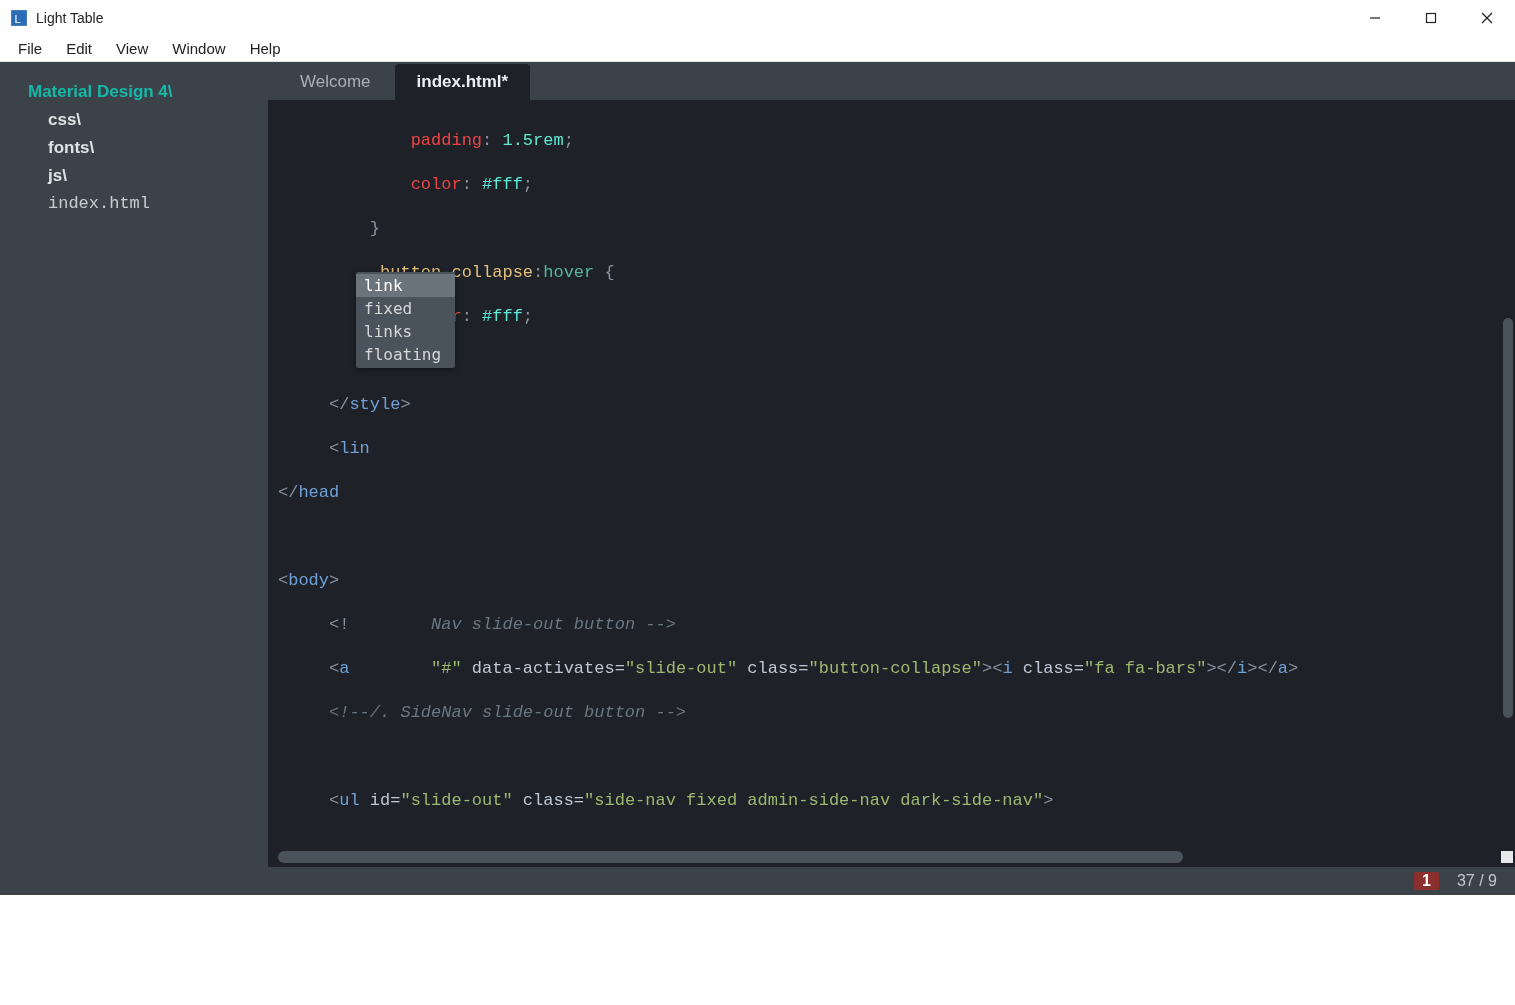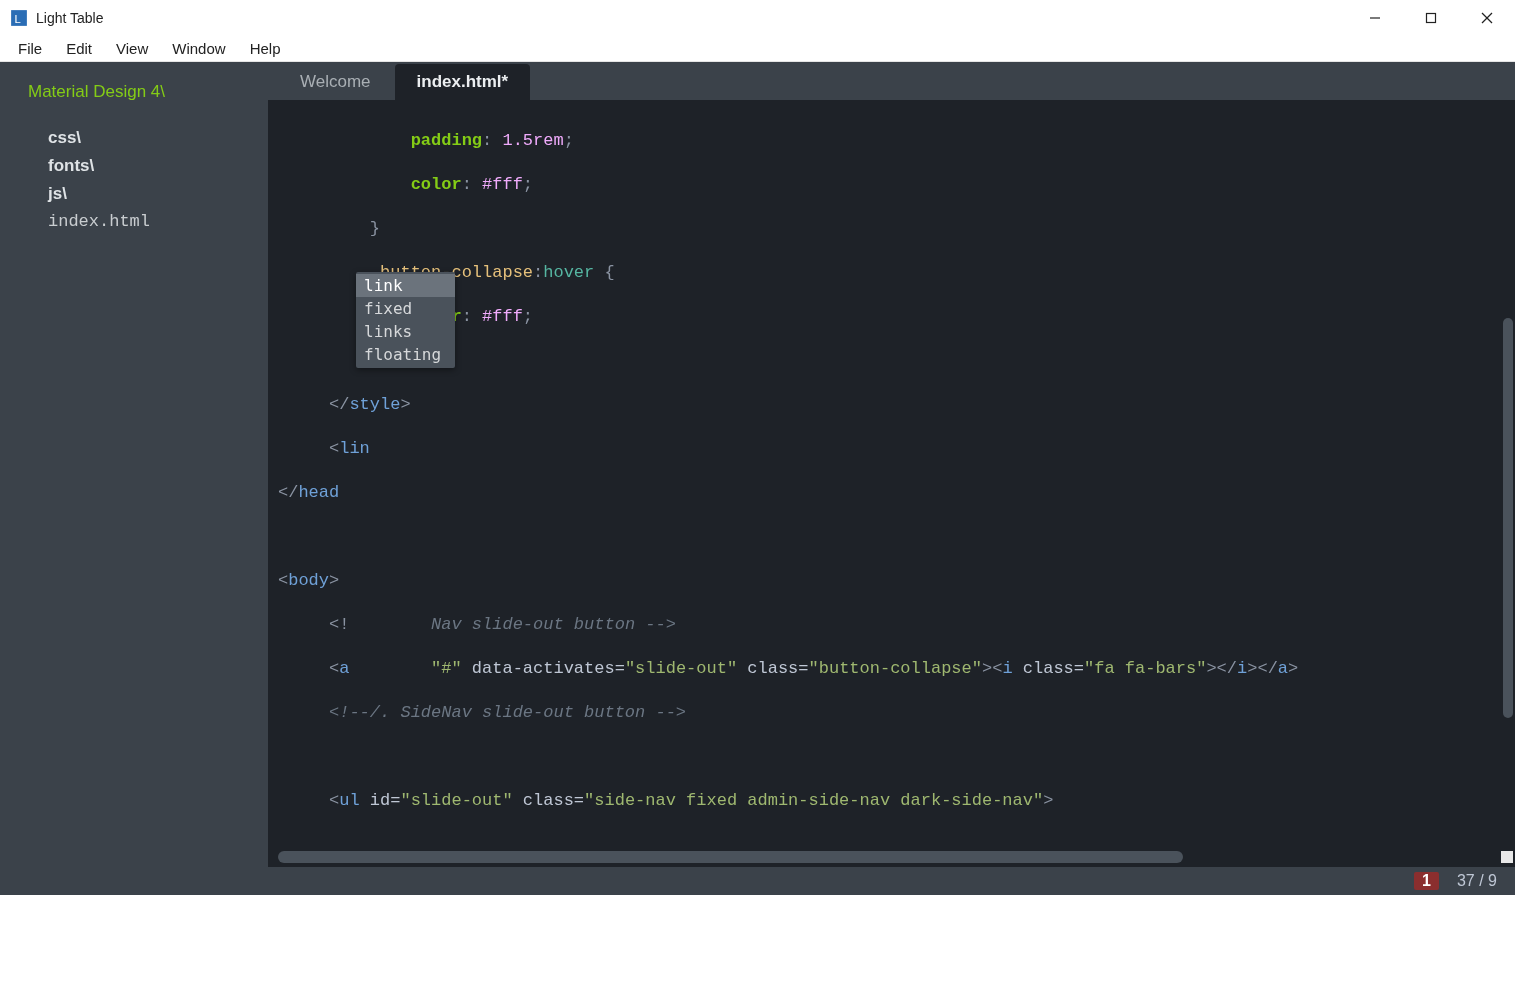--- a/index.html
+++ b/index.html
@@ -62,23 +62,23 @@
 
 
 .sidebar {
   width: 268px;
   background: #3b424a;
   color: #d6d8da;
   padding: 20px 12px 0 28px;
   font-size: 17px;
 }
 .sidebar .proj-root {
-  font-weight: 400;
-  color: #84cc16;
-  margin-bottom: 24px;
+  font-weight: 700;
+  color: #14b8a6;
+  margin-bottom: 6px;
 }
 .sidebar .tree-item {
   font-weight: 700;
   color: #dfe3e6;
   padding: 2px 0 2px 20px;
   margin-bottom: 4px;
   cursor: default;
 }
 .sidebar .tree-item.file { font-weight: 400; color: #c9cdd0; font-family: Liberation Mono, monospace; }
 
@@ -133,22 +133,22 @@
   height: 100%;
 }
 .editor .row { display: block; height: 22px; }
 
 
 .p  { color: #8a93a2; }
 .tg { color: #6fa1d8; }   
 .attr { color: #bfc7d5; }
 .str { color: #9fb870; }  
 .cm  { color: #6b7683; font-style: italic; } 
-.prop{ color: #84cc16; font-weight: bold; }  
-.val { color: #f0abfc; }
+.prop{ color: #ef4444; }  
+.val { color: #5eead4; }
 .sel { color: #e5c07b; }  
 .ps  { color: #56b6a2; }
 
 
 .autocomplete {
   position: absolute;
   left: 88px;
   top: 172px;
   background: #4a525b;
   border-radius: 2px;

